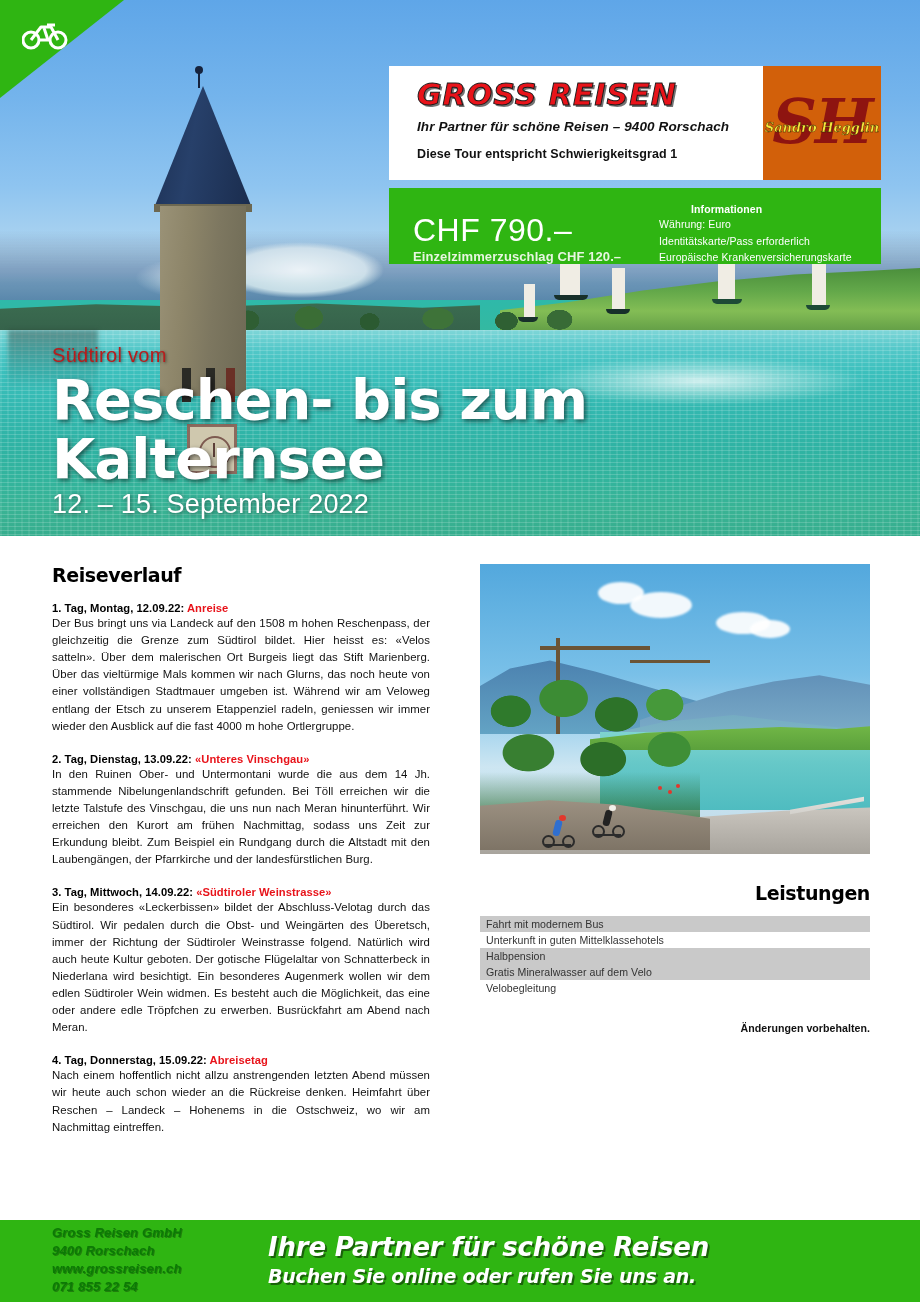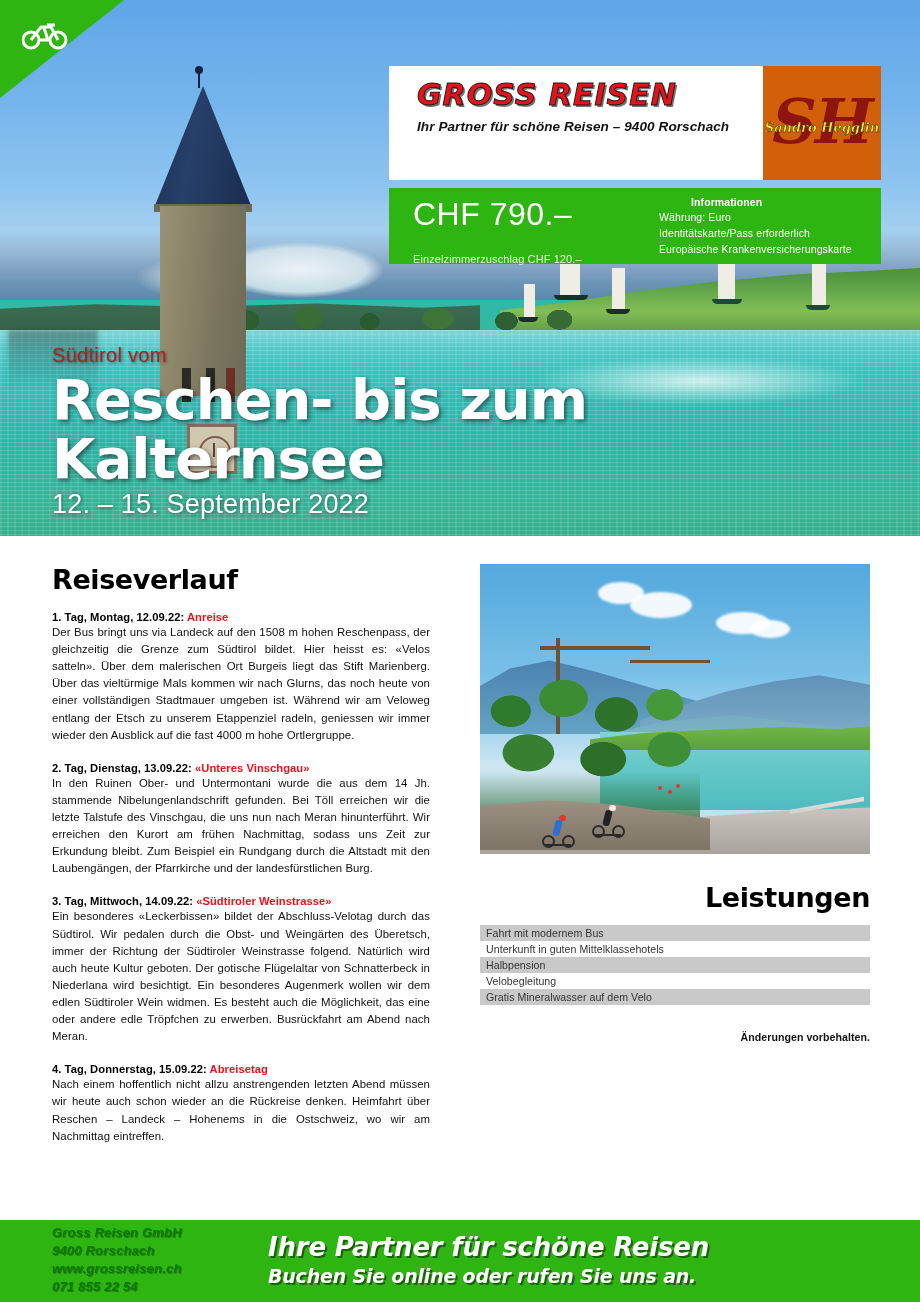--- a/index.html
+++ b/index.html
@@ -144,25 +144,25 @@
   }
   .sh-name{
     position:absolute;left:50%;top:50%;transform:translate(-50%,-18%);
     font-family:"DejaVu Serif", serif;
     font-size:13px;font-weight:bold;font-style:italic;color:#f5e83c;
     -webkit-text-stroke:.4px #3a2000;white-space:nowrap;
   }
 
   .pricebar{
     position:absolute;left:389px;top:188px;width:492px;height:76px;
-    background:#2fb512;display:flex;align-items:flex-start;
+    background:#2fb512;display:flex;align-items:flex-end;
   }
   .price-left{padding:8px 0 0 24px;width:270px;}
   .price-main{font-size:32px;color:#fff;font-weight:normal;letter-spacing:.5px;line-height:1.15;}
-  .price-sup{font-size:11px;color:#e7f6e0;margin-top:20px;letter-spacing:.1px;}
+  .price-sup{font-size:13px;color:#e7f6e0;margin-top:0;letter-spacing:.1px;font-weight:bold;}
   .price-right{padding:8px 0 0 0;color:#fff;}
   .info-h{font-size:10.5px;font-weight:bold;letter-spacing:.1px;padding-left:32px;}
   .info-l{font-size:10.5px;letter-spacing:.1px;margin-top:2px;line-height:1.35;}
 
   .hero-text{position:absolute;left:52px;bottom:24px;width:840px;}
   .hero-kicker{
     font-size:20px;color:#b91c1c;letter-spacing:.3px;
     text-shadow:1px 1px 3px rgba(0,0,0,.55);
   }
   .hero-title{
@@ -176,21 +176,21 @@
     text-shadow:1px 1px 4px rgba(0,0,0,.5);
   }
 
   
   .content{position:absolute;left:0;top:536px;width:920px;height:684px;background:#fff;}
   .col-left{position:absolute;left:52px;top:28px;width:378px;}
   .col-right{position:absolute;left:480px;top:28px;width:390px;}
 
   .h2{
     font-family:"DejaVu Sans", sans-serif;
-    font-size:27px;font-weight:bold;letter-spacing:-.4px;color:#000;
+    font-size:19px;font-weight:bold;letter-spacing:-.4px;color:#000;
   }
   .day{margin-top:18px;}
   .day-hd{font-size:11.2px;font-weight:bold;color:#000;letter-spacing:.05px;}
   .day-hd .accent{color:#e8131a;}
   .day-body{
     margin-top:1px;font-size:11.4px;line-height:1.50;color:#111;
     text-align:justify;letter-spacing:.05px;
   }
   #d1 { margin-top:16px; }
 
@@ -345,20 +345,21 @@
       <path d="M9 22 L19 9 L29 9 L36 22" stroke-linejoin="round"></path>
       <path d="M16 22 L26 22 L22 10"></path>
       <path d="M25 7 L33 7"></path>
     </svg>
   </span>
 
   <div class="brandbox">
     <div class="brandbox-left">
       <div class="brand-title">GROSS REISEN</div>
       <div class="brand-sub">Ihr Partner für schöne Reisen – 9400 Rorschach</div>
+      <div class="brand-diff">Diese Tour entspricht Schwierigkeitsgrad 1</div>
     </div>
     <div class="shlogo">
       <div class="sh-big">SH</div>
       <div class="sh-name">Sandro Hegglin</div>
     </div>
   </div>
 
   <div class="pricebar">
     <div class="price-left">
       <div class="price-main">CHF 790.–</div>
@@ -453,22 +454,22 @@
         <div class="cyc-body" style="left:12px;background:#222;"></div>
         <div class="cyc-head" style="left:17px;background:#f2f0ea;"></div>
       </div>
     </div>
 
     <div class="h2 h2-leist">Leistungen</div>
     <div class="leist">
       <div class="leist-row alt">Fahrt mit modernem Bus</div>
       <div class="leist-row">Unterkunft in guten Mittelklassehotels</div>
       <div class="leist-row alt">Halbpension</div>
+      <div class="leist-row alt">Gratis Mineralwasser auf dem Velo</div>
       <div class="leist-row">Velobegleitung</div>
-      <div class="leist-row alt">Gratis Mineralwasser auf dem Velo</div>
     </div>
     <div class="leist-note">Änderungen vorbehalten.</div>
   </div>
 </div>
 
 <div class="footer">
   <div class="fcol f-left">
     <div class="fl">Gross Reisen GmbH</div>
     <div class="fl">9400 Rorschach</div>
     <div class="fl">www.grossreisen.ch</div>

